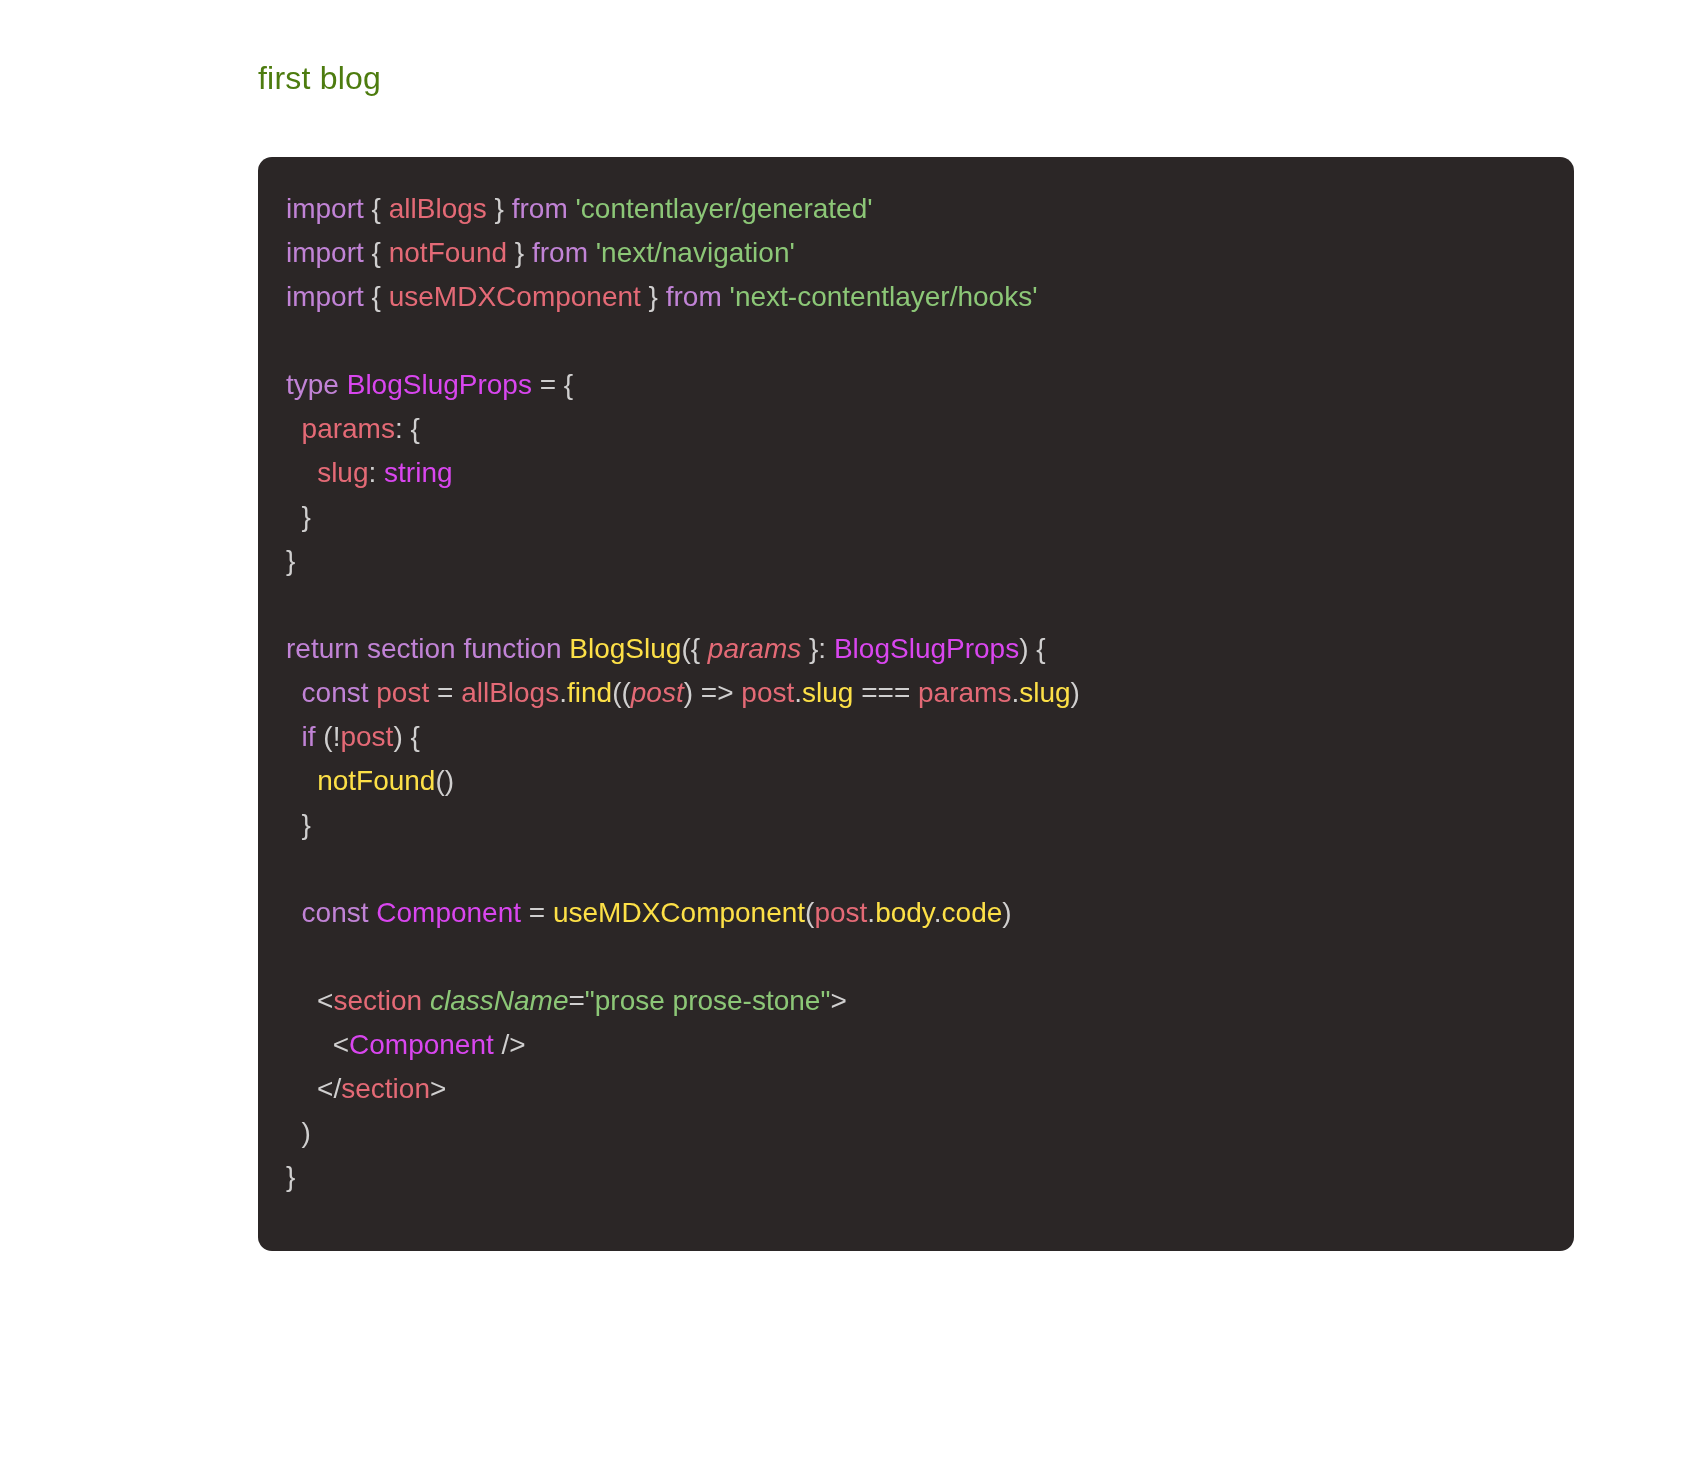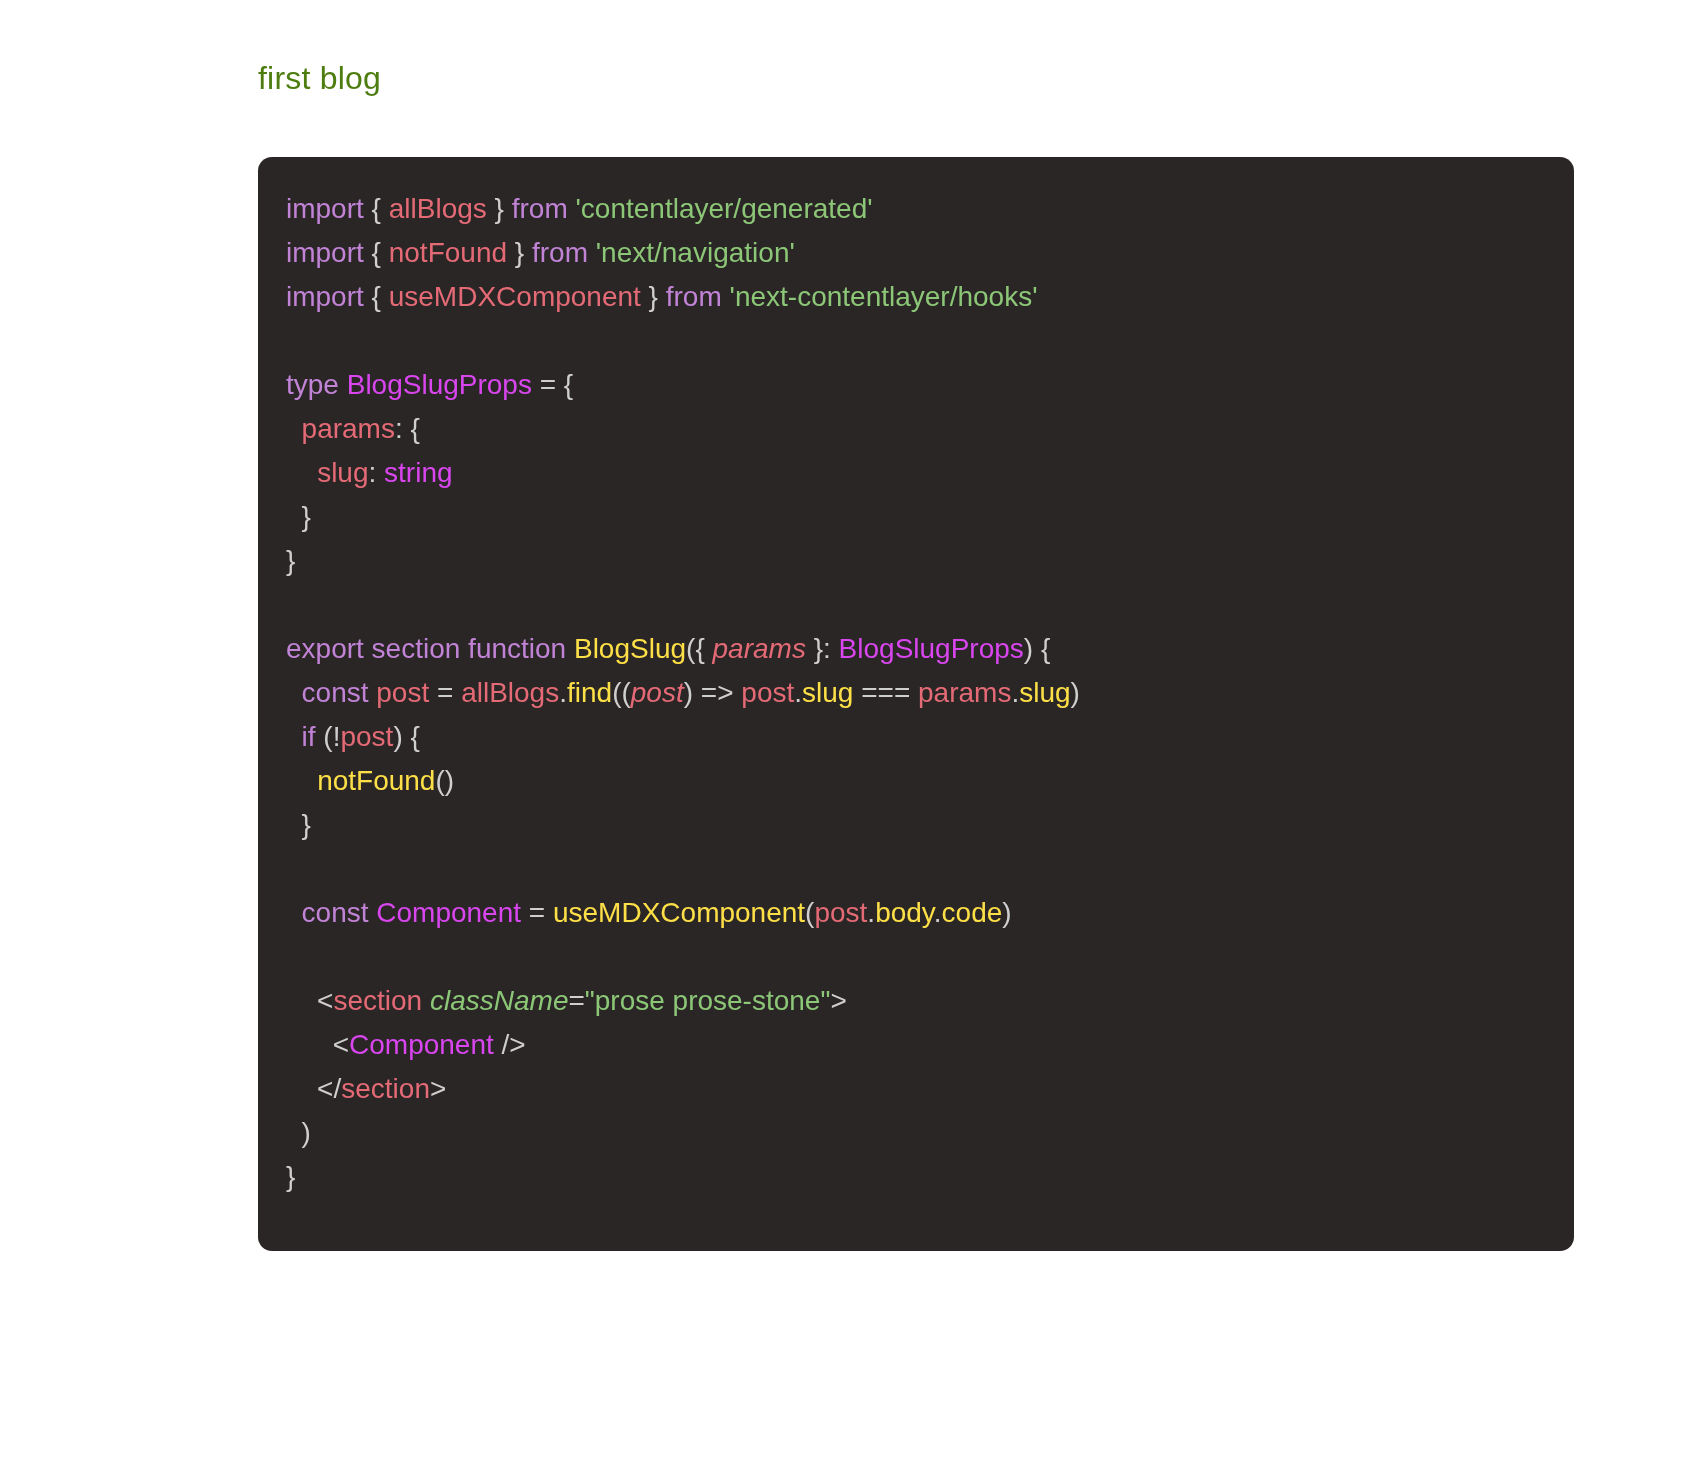--- a/index.html
+++ b/index.html
@@ -52,21 +52,21 @@
       <div class="line"><span class="kw">import</span><span class="p"> { </span><span class="red">allBlogs</span><span class="p"> } </span><span class="kw">from</span><span class="p"> </span><span class="grn">'contentlayer/generated'</span></div>
       <div class="line"><span class="kw">import</span><span class="p"> { </span><span class="red">notFound</span><span class="p"> } </span><span class="kw">from</span><span class="p"> </span><span class="grn">'next/navigation'</span></div>
       <div class="line"><span class="kw">import</span><span class="p"> { </span><span class="red">useMDXComponent</span><span class="p"> } </span><span class="kw">from</span><span class="p"> </span><span class="grn">'next-contentlayer/hooks'</span></div>
       <div class="line"><span class="p"> </span></div>
       <div class="line"><span class="kw">type</span><span class="p"> </span><span class="yel">BlogSlugProps</span><span class="p"> = {</span></div>
       <div class="line"><span class="p">  </span><span class="red">params</span><span class="p">: {</span></div>
       <div class="line"><span class="p">    </span><span class="red">slug</span><span class="p">: </span><span class="yel">string</span></div>
       <div class="line"><span class="p">  }</span></div>
       <div class="line"><span class="p">}</span></div>
       <div class="line"><span class="p"> </span></div>
-      <div class="line"><span class="kw">export</span><span class="p"> </span><span class="kw">section</span><span class="p"> </span><span class="kw">function</span><span class="p"> </span><span class="blu">BlogSlug</span><span class="p">({ </span><span class="redit">params</span><span class="p"> }: </span><span class="yel">BlogSlugProps</span><span class="p">) {</span></div>
+      <div class="line"><span class="kw">return</span><span class="p"> </span><span class="kw">section</span><span class="p"> </span><span class="kw">function</span><span class="p"> </span><span class="blu">BlogSlug</span><span class="p">({ </span><span class="redit">params</span><span class="p"> }: </span><span class="yel">BlogSlugProps</span><span class="p">) {</span></div>
       <div class="line"><span class="p">  </span><span class="kw">const</span><span class="p"> </span><span class="red">post</span><span class="p"> = </span><span class="red">allBlogs</span><span class="p">.</span><span class="blu">find</span><span class="p">((</span><span class="redit">post</span><span class="p">) =&gt; </span><span class="red">post</span><span class="p">.</span><span class="blu">slug</span><span class="p"> === </span><span class="red">params</span><span class="p">.</span><span class="blu">slug</span><span class="p">)</span></div>
       <div class="line"><span class="p">  </span><span class="kw">if</span><span class="p"> (!</span><span class="red">post</span><span class="p">) {</span></div>
       <div class="line"><span class="p">    </span><span class="blu">notFound</span><span class="p">()</span></div>
       <div class="line"><span class="p">  }</span></div>
       <div class="line"><span class="p"> </span></div>
       <div class="line"><span class="p">  </span><span class="kw">const</span><span class="p"> </span><span class="yel">Component</span><span class="p"> = </span><span class="blu">useMDXComponent</span><span class="p">(</span><span class="red">post</span><span class="p">.</span><span class="blu">body</span><span class="p">.</span><span class="blu">code</span><span class="p">)</span></div>
       <div class="line"><span class="p"> </span></div>
       <div class="line"><span class="p">    &lt;</span><span class="red">section</span><span class="p"> </span><span class="grnit">className</span><span class="p">=</span><span class="grn">"prose prose-stone"</span><span class="p">&gt;</span></div>
       <div class="line"><span class="p">      &lt;</span><span class="yel">Component</span><span class="p"> /&gt;</span></div>
       <div class="line"><span class="p">    &lt;/</span><span class="red">section</span><span class="p">&gt;</span></div>

